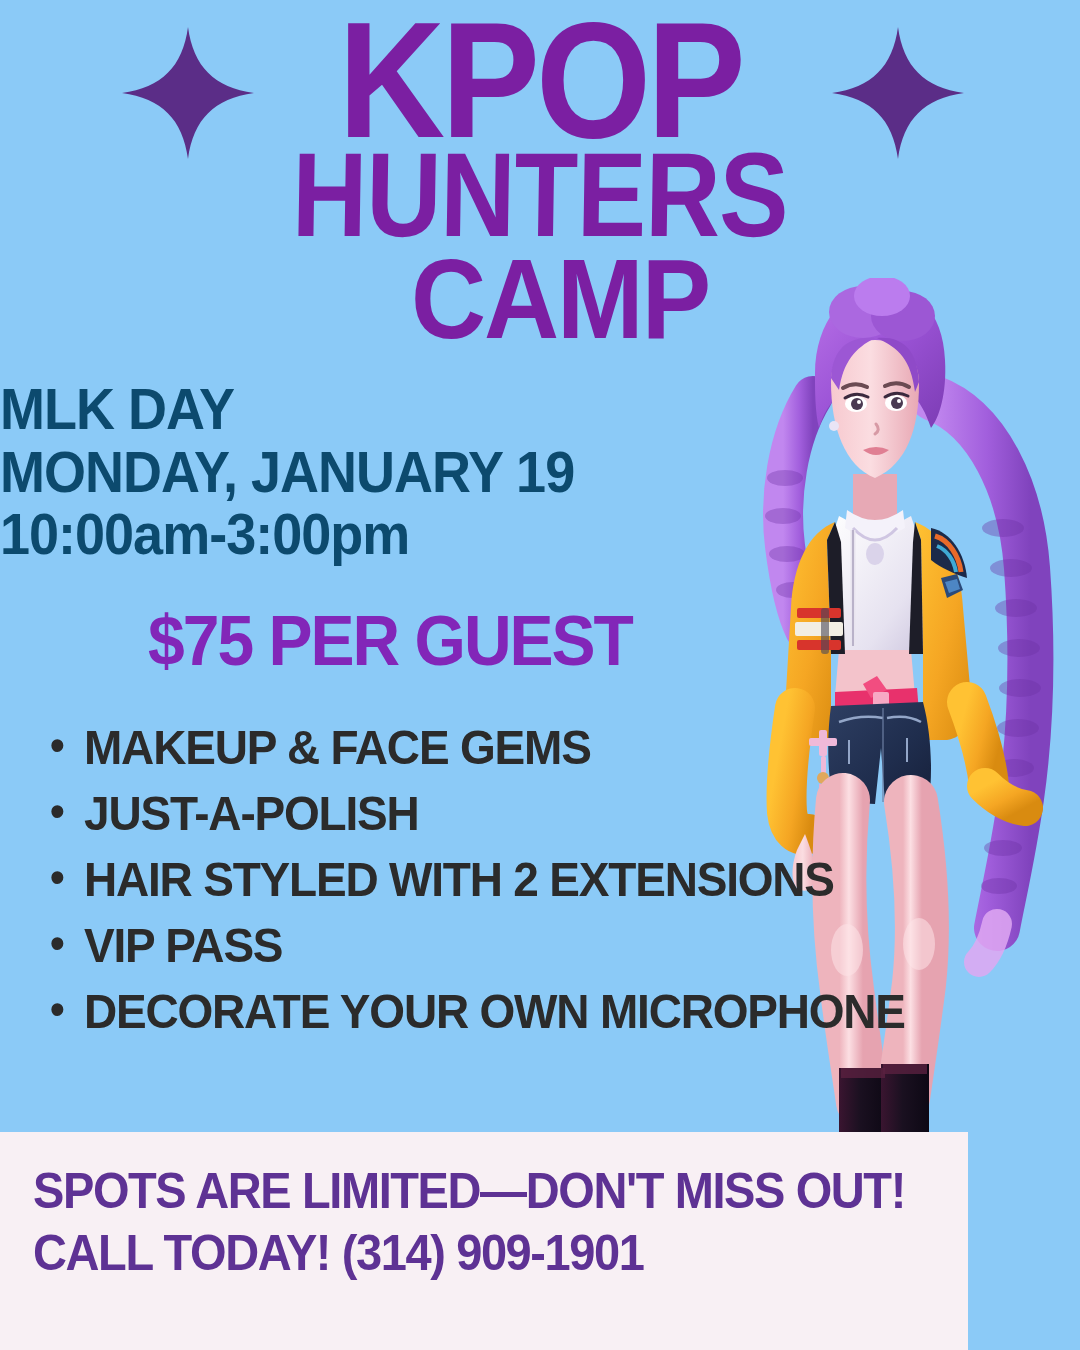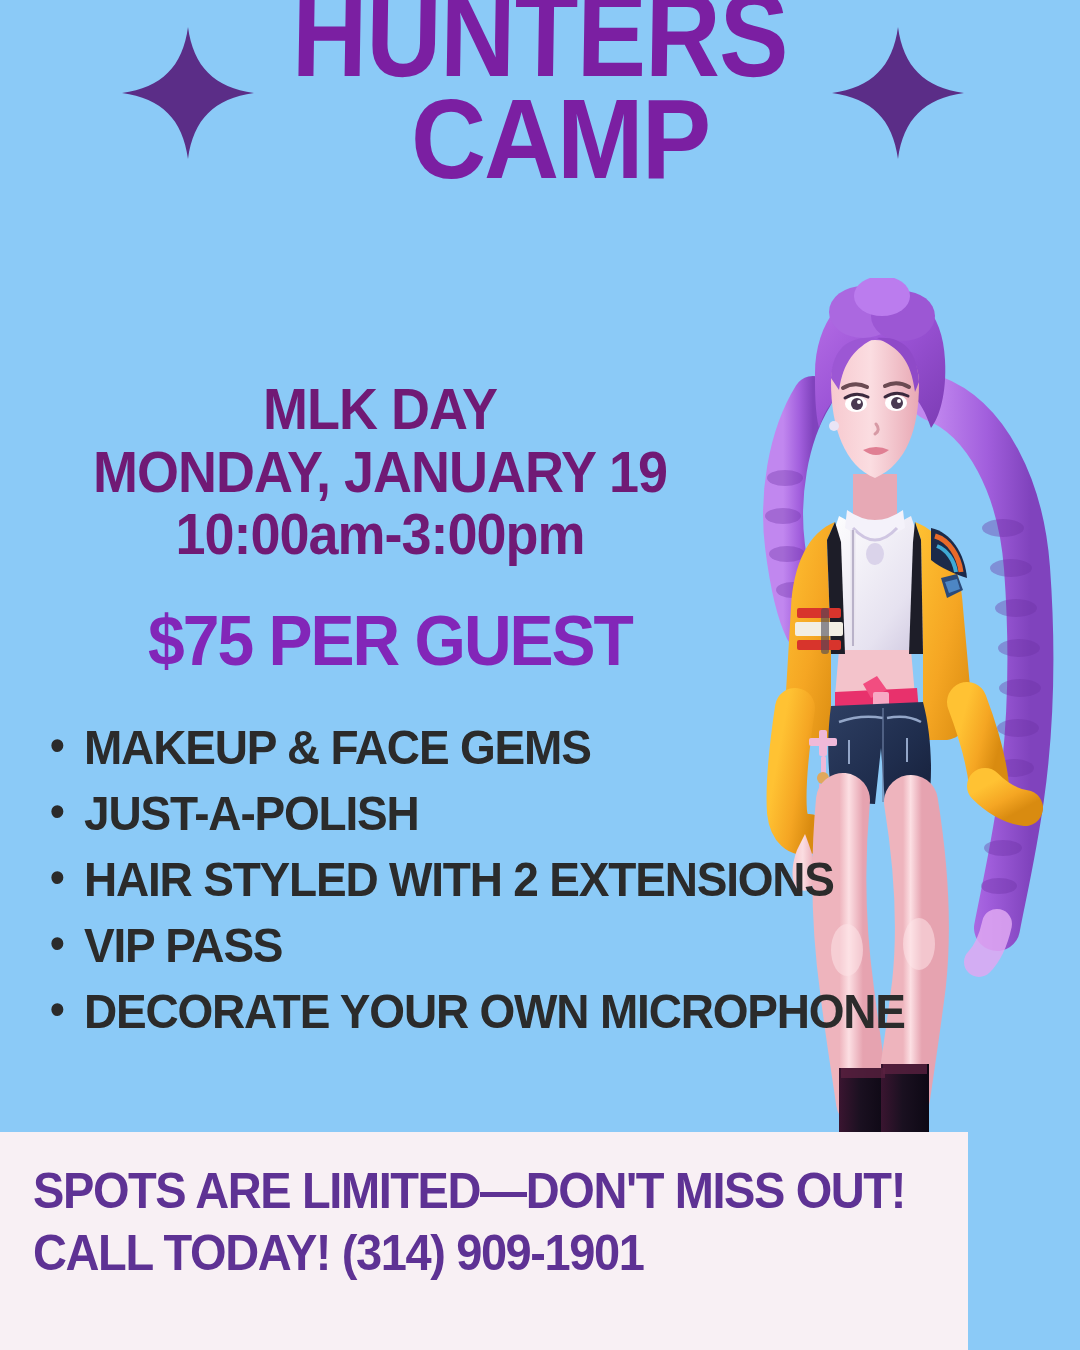--- a/index.html
+++ b/index.html
@@ -64,22 +64,21 @@
     letter-spacing:-2px;
     transform:scaleY(1.08);
     margin-top:14px;
     padding-left:40px;
     font-family:"Liberation Sans", sans-serif;
   }
 
   
   #date-block {
     position:absolute; left:0; top:378px; width:760px;
-    text-align:center;
-    color:#701a75;
+    color:#0c4a6e;
   }
   .date-line {
     font-weight:bold;
     letter-spacing:-1px;
     transform:scaleY(1.06);
     line-height:1.16;
     font-family:"Liberation Sans", sans-serif;
   }
   #date-line-1 { font-size:54px; }
   #date-line-2 { font-size:54px; }
@@ -317,20 +316,23 @@
     <path d="M50 0 C54 30 70 46 100 50 C70 54 54 70 50 100 C46 70 30 54 0 50
              C30 46 46 30 50 0 Z" fill="#5b2d87"></path>
   </svg>
 
   <svg class="sparkle" id="sparkle-right" viewBox="0 0 100 100" xmlns="http://www.w3.org/2000/svg">
     <path d="M50 0 C54 30 70 46 100 50 C70 54 54 70 50 100 C46 70 30 54 0 50
              C30 46 46 30 50 0 Z" fill="#5b2d87"></path>
   </svg>
 
   <div id="headline">
+    <div class="kpop-row">
+      <span id="kpop-word">KPOP</span>
+    </div>
     <div id="hunters-word">HUNTERS</div>
     <div id="camp-word">CAMP</div>
   </div>
 
   <div id="date-block">
     <div class="date-line" id="date-line-1">MLK DAY</div>
     <div class="date-line" id="date-line-2">MONDAY, JANUARY 19</div>
     <div class="date-line" id="date-line-3">10:00am-3:00pm</div>
   </div>
 

